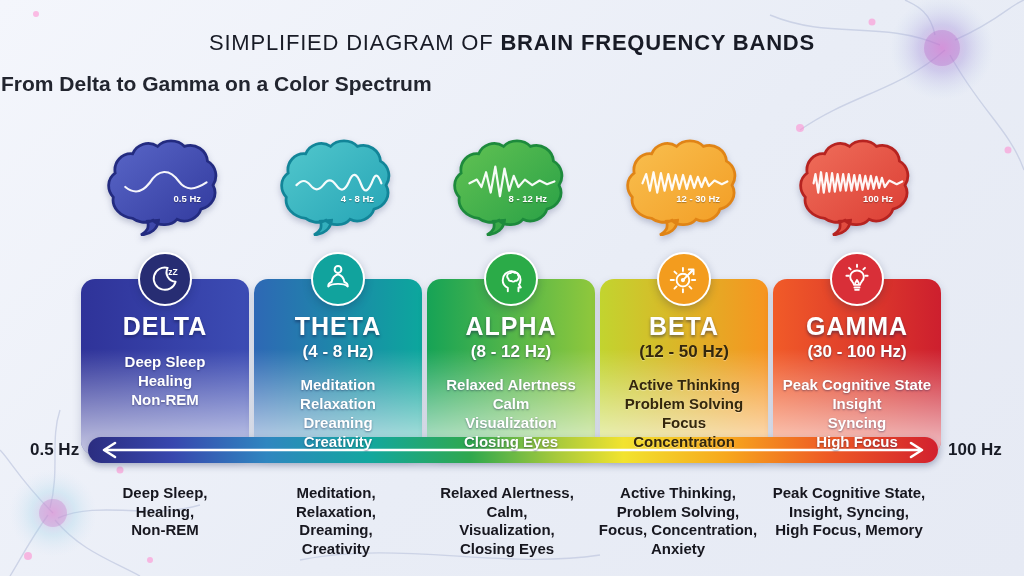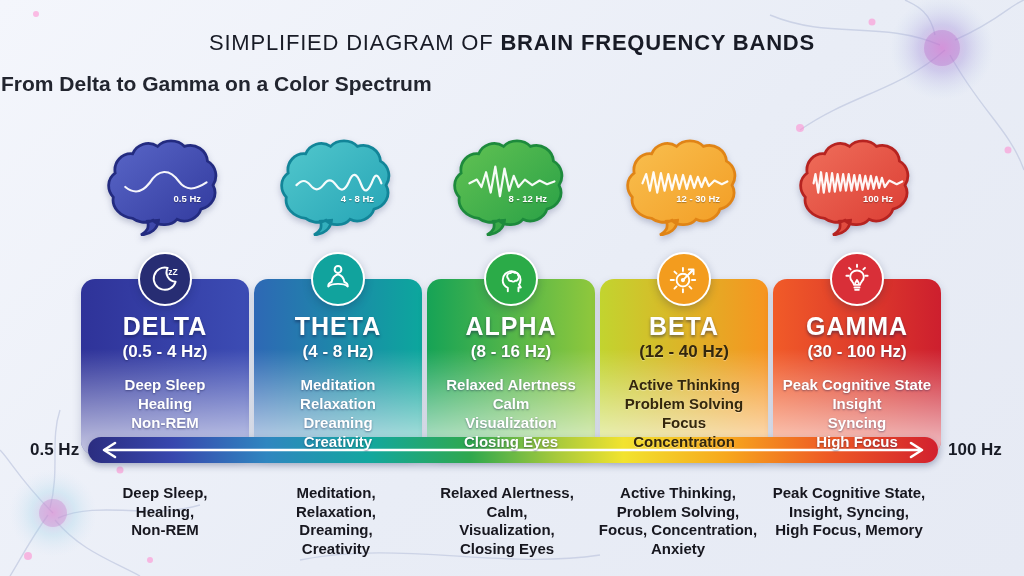--- a/index.html
+++ b/index.html
@@ -131,21 +131,20 @@
           <span class="brain-hz">0.5 Hz</span>
         </div>
         <div class="chip">
           <svg viewBox="0 0 32 32">
             <path class="icon-stroke" stroke-width="2" d="M18.5 5.5 A10.5 10.5 0 1 0 26 18.5 A8.8 8.8 0 0 1 18.5 5.5 Z"></path>
             <text x="19" y="12" font-size="8" font-weight="bold" fill="#fff">zZ</text>
           </svg>
         </div>
         <div class="card">
           <div class="band-name">DELTA</div>
-          <div class="band-range">(0.5 - 4 Hz)</div>
           <div class="trait-list">Deep Sleep
 Healing
 Non-REM</div>
         </div>
       </div>
 
       <div class="column" style="--c1: #2e68b5; --c2: #0ca79d; --chip: #11a39d;">
         <div class="brain-wrap">
           <svg viewBox="0 0 130 104">
             <defs>
@@ -194,21 +193,21 @@
           <span class="brain-hz">8 - 12 Hz</span>
         </div>
         <div class="chip">
           <svg viewBox="0 0 32 32">
             <path class="icon-stroke" d="M13 27.5v-3.2c-3-1.3-4.8-4-4.8-7.2 0-4.8 3.8-8.4 8.4-8.4 4.8 0 8.4 3.4 8.4 7.9 0 1.8-.6 3.3-1.5 4.7l1.7 2.7h-2.2v3.5"></path>
             <path class="icon-stroke" stroke-width="1.4" d="M12.5 13.5c-.3-1.8 1.3-3.3 3-3 .8-1.4 3-1.5 4-.3 1.7-.4 3.2.8 3.2 2.4 1 .7 1 2.3.1 3-.1 1.5-1.6 2.4-3 2 -.8 1.1-2.6 1.2-3.5.2-1.5.3-2.9-.8-2.8-2.3-.9-.5-1.2-1.4-1-2z"></path>
           </svg>
         </div>
         <div class="card">
           <div class="band-name">ALPHA</div>
-          <div class="band-range">(8 - 16 Hz)</div>
+          <div class="band-range">(8 - 12 Hz)</div>
           <div class="trait-list">Relaxed Alertness
 Calm
 Visualization
 Closing Eyes</div>
         </div>
       </div>
 
       <div class="column dark" style="--c1: #c2d42f; --c2: #f79420; --chip: #f39c1e;">
         <div class="brain-wrap">
           <svg viewBox="0 0 130 104">
@@ -235,21 +234,21 @@
                 <line x1="21" y1="23" x2="23" y2="25"></line>
               <line x1="9" y1="23" x2="7" y2="25"></line>
                 <line x1="21" y1="11" x2="23" y2="9"></line>
             </g>
             <circle cx="15" cy="17" r="2" fill="#fff"></circle>
             <path class="icon-stroke" stroke-width="1.6" d="M15 17 L25 7 M25 7 h-4.5 M25 7 v4.5"></path>
           </svg>
         </div>
         <div class="card">
           <div class="band-name">BETA</div>
-          <div class="band-range">(12 - 40 Hz)</div>
+          <div class="band-range">(12 - 50 Hz)</div>
           <div class="trait-list">Active Thinking
 Problem Solving
 Focus
 Concentration
 Anxiety</div>
         </div>
       </div>
 
       <div class="column" style="--c1: #f15b28; --c2: #cd1f2e; --chip: #d92f38;">
         <div class="brain-wrap">

